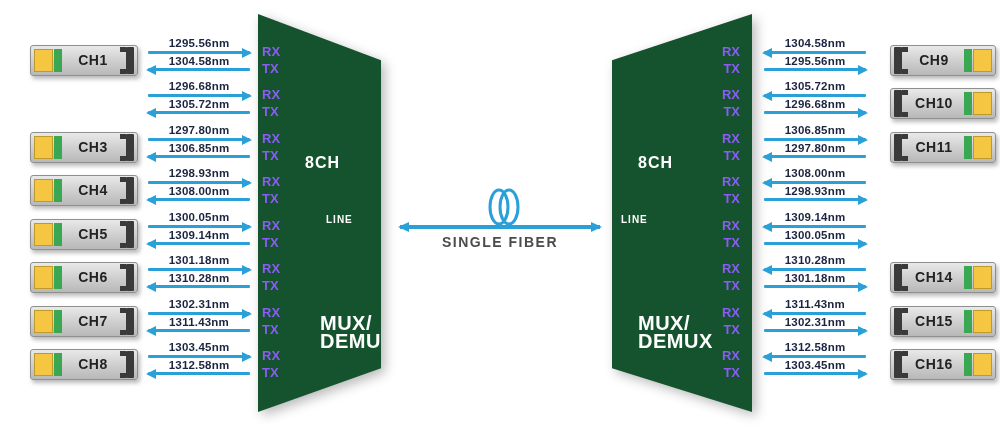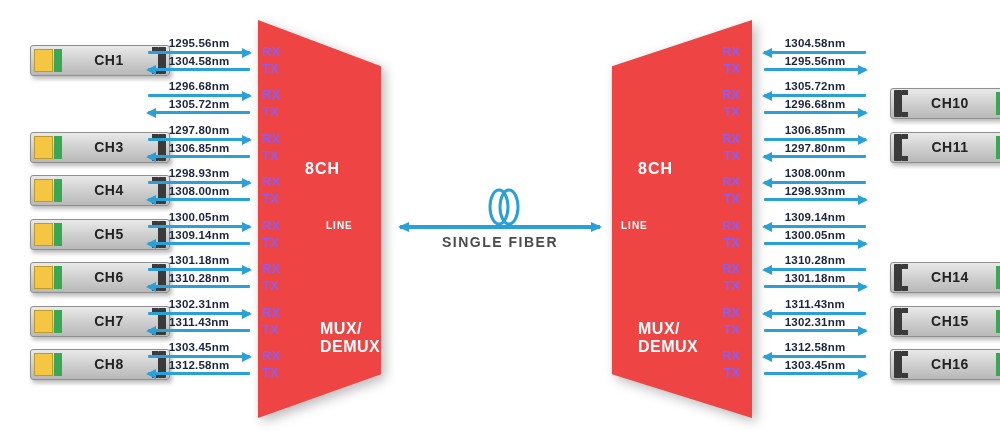--- a/index.html
+++ b/index.html
@@ -10,21 +10,21 @@
   .row{position:absolute;height:44px;}
   .row.left{left:30px;width:265px;}
   .row.right{left:712px;width:284px;}
   .r0{top:36px}.r1{top:79px}.r2{top:123px}.r3{top:166px}
   .r4{top:210px}.r5{top:253px}.r6{top:297px}.r7{top:340px}
 
   
   .module{position:absolute;top:9px;width:106px;height:29px;
           background:linear-gradient(180deg,#e9e9e9,#cdcdcd 55%,#b8b8b8);
           border:1px solid #8f8f8f;border-radius:3px;
-          box-shadow:2px 3px 4px rgba(0,0,0,.28);padding-left:32px;}
+          box-shadow:2px 3px 4px rgba(0,0,0,.28);}
   .left .module{left:0;}
   .right .module{left:178px;width:104px;}
   .yel{position:absolute;top:3px;bottom:3px;width:17px;background:#f4c642;border:1px solid #bd9a2b;}
   .left .yel{left:3px;} .right .yel{right:3px;}
   .grn{position:absolute;top:3px;bottom:3px;width:8px;background:#3aa853;}
   .left .grn{left:23px;} .right .grn{right:23px;}
   .mlabel{position:absolute;top:0;line-height:28px;font-weight:bold;font-size:14px;
           color:#222;letter-spacing:.5px;}
   .left .mlabel{left:34px;right:16px;text-align:center;}
   .right .mlabel{left:16px;right:34px;text-align:center;}
@@ -50,28 +50,28 @@
   
   .ports{position:absolute;top:0;height:44px;z-index:3;}
   .left .ports{left:232px;width:30px;text-align:left;}
   .right .ports{left:0;width:28px;text-align:right;}
   .ports span{position:absolute;left:0;width:100%;color:#8b5cf6;font-weight:bold;font-size:13px;}
   .prx{top:8px;} .ptx{top:25px;}
 
   
   .trap-wrap{position:absolute;top:0;left:0;width:100%;height:100%;pointer-events:none;
              filter:drop-shadow(4px 4px 6px rgba(100,100,100,.45));}
-  .trap{position:absolute;top:20px;height:398px;background:#ef4444;color:#fff;font-weight:bold;}
+  .trap{position:absolute;top:14px;height:398px;background:#14532d;color:#fff;font-weight:bold;}
   #mux-left{left:258px;width:123px;clip-path:polygon(0 0,100% 11.6%,100% 89%,0 100%);}
   #mux-right{left:612px;width:140px;clip-path:polygon(0 11.6%,100% 0,100% 100%,0 89%);}
   .t8{position:absolute;font-size:16px;letter-spacing:1px;}
   #mux-left .t8{left:47px;top:140px;} #mux-right .t8{left:26px;top:140px;}
   .tline{position:absolute;font-size:10px;letter-spacing:1px;}
   #mux-left .tline{left:68px;top:200px;} #mux-right .tline{left:9px;top:200px;}
-  .tmux{position:absolute;font-size:16px;line-height:18px;letter-spacing:.5px;}
+  .tmux{position:absolute;font-size:20px;line-height:18px;letter-spacing:.5px;}
   #mux-left .tmux{left:62px;top:300px;} #mux-right .tmux{left:26px;top:300px;}
 
   
   .cfiber{position:absolute;left:400px;top:225px;width:200px;height:3.5px;background:#29a0d8;}
   .cfiber::before{content:'';position:absolute;left:-2px;top:-3.5px;width:0;height:0;
       border-right:11px solid #29a0d8;border-top:5.5px solid transparent;border-bottom:5.5px solid transparent;}
   .cfiber::after{content:'';position:absolute;right:-2px;top:-3.5px;width:0;height:0;
       border-left:11px solid #29a0d8;border-top:5.5px solid transparent;border-bottom:5.5px solid transparent;}
   .coil{position:absolute;left:481px;top:185px;}
   .fiber-label{position:absolute;left:400px;top:234px;width:200px;text-align:center;
@@ -258,20 +258,26 @@
     <div class="ports">
       <span class="prx">RX</span>
       <span class="ptx">TX</span>
     </div>
     <div class="awrap">
       <div class="wl w1">1304.58nm</div>
       <div class="arr a1 head-l"></div>
       <div class="wl w2">1295.56nm</div>
       <div class="arr a2 head-r"></div>
     </div>
+    <div class="module">
+      <span class="bracket"></span>
+      <span class="mlabel">CH9</span>
+      <span class="grn"></span>
+      <span class="yel"></span>
+    </div>
   </div>
 
   <div class="row right r1">
     <div class="ports">
       <span class="prx">RX</span>
       <span class="ptx">TX</span>
     </div>
     <div class="awrap">
       <div class="wl w1">1305.72nm</div>
       <div class="arr a1 head-l"></div>

